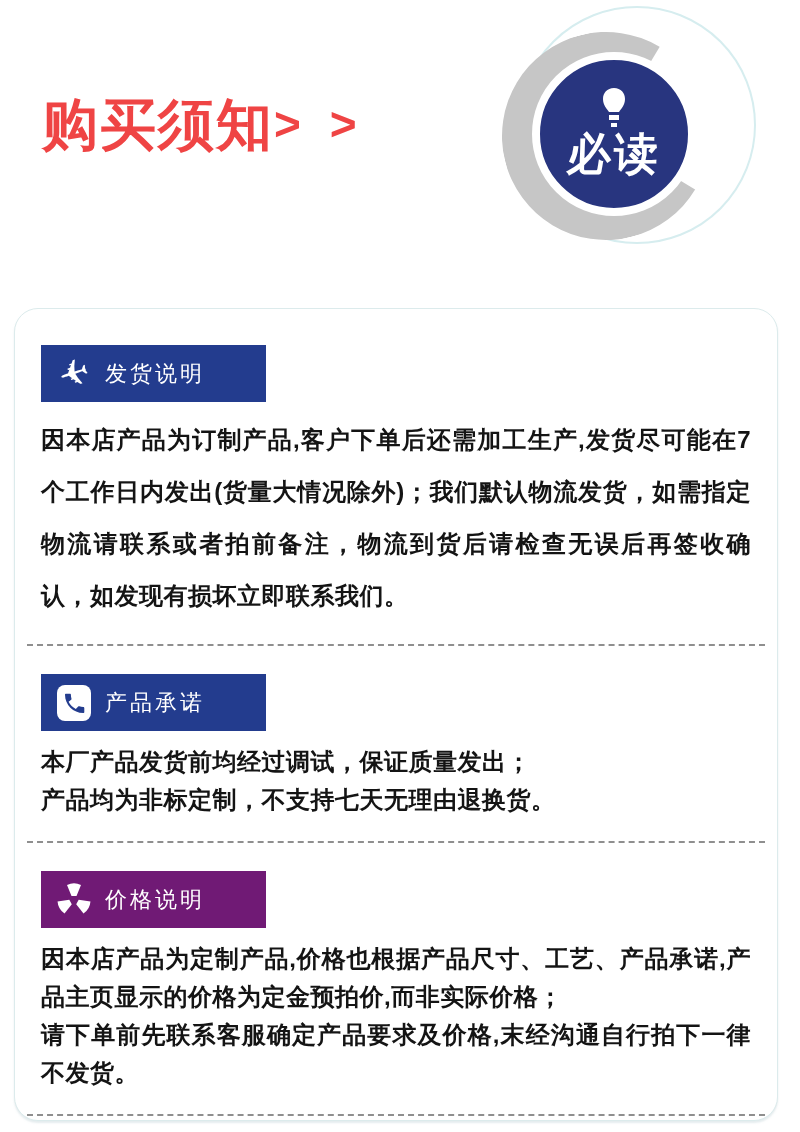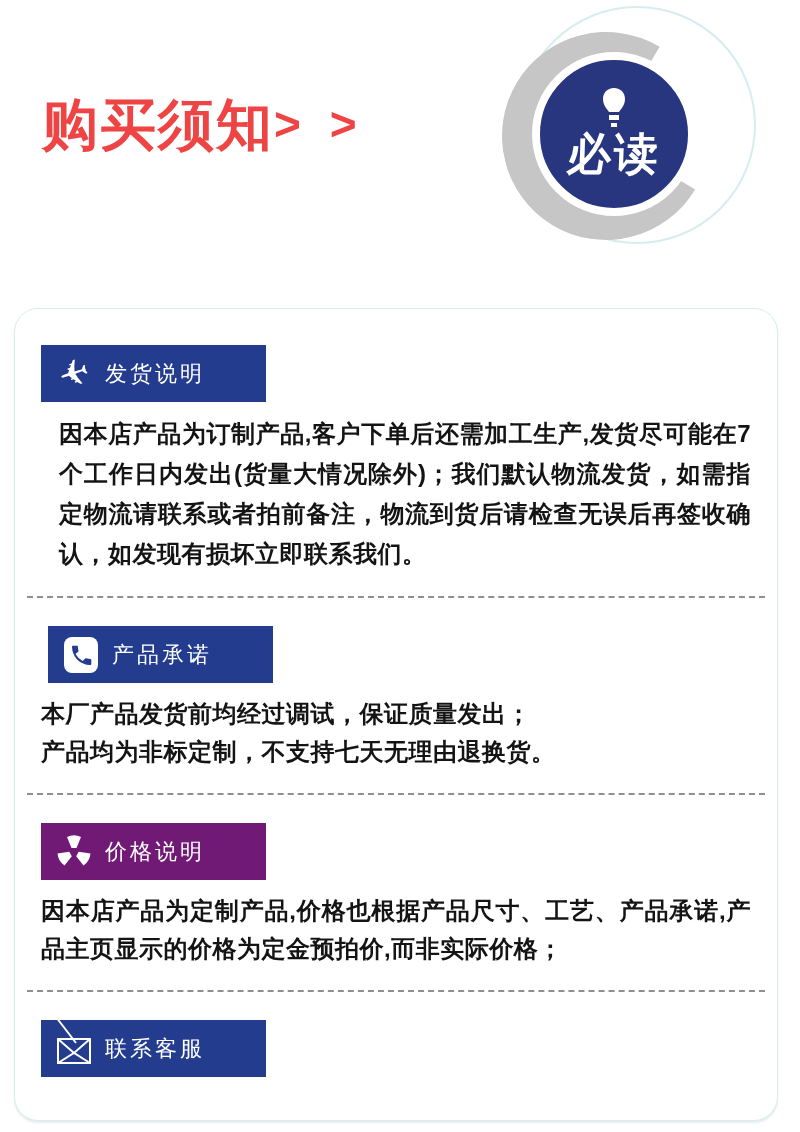--- a/index.html
+++ b/index.html
@@ -79,21 +79,21 @@
   .section-body p {
     font-size: 24px; font-weight: 600; color: #141414;
     line-height: 38px; letter-spacing: 0.5px;
     text-align: justify;
   }
   .divider {
     border: none; border-top: 2px dashed #8f8f8f;
     margin: 22px -14px 28px -14px; height: 0;
   }
 
-  .s1 .section-body p { line-height: 40px; margin-left: 18px; }
+  .s1 .section-body p { line-height: 52px; }
 </style>
 </head>
 <body>
 
 <div class="top-header">
   <div class="page-title"><span>购买须知</span><span class="arrows">&gt; &gt;</span></div>
 
   <div class="badge">
     <div class="thin-circle"></div>
     <div class="gray-arc" style="border-color: rgb(198, 198, 198) transparent rgb(198, 198, 198) rgb(198, 198, 198);"></div>
@@ -117,21 +117,21 @@
       </span>
       <span class="section-title">发货说明</span>
     </div>
     <div class="section-body">
       <p>因本店产品为订制产品,客户下单后还需加工生产,发货尽可能在7个工作日内发出(货量大情况除外)；我们默认物流发货，如需指定物流请联系或者拍前备注，物流到货后请检查无误后再签收确认，如发现有损坏立即联系我们。</p>
     </div>
     <hr class="divider" style="border-top-color: rgb(143, 143, 143);">
   </div>
 
   <div class="section s2">
-    <div class="section-header" style="background: rgb(35, 60, 142); margin-left: 7px;">
+    <div class="section-header" style="background: rgb(35, 60, 142);">
       <span class="icon-wrap">
         <span class="phone-box">
           <svg width="24" height="24" viewBox="0 0 24 24">
             <path fill="#233c8e" d="M6.6 10.8c1.6 3.1 4.1 5.6 7.2 7.2l2.4-2.4c.3-.3.8-.4 1.1-.3 1.2.4 2.6.6 4 .6.6 0 1 .5 1 1V21c0 .6-.4 1-1 1C11.3 22 3 13.7 3 3.7c0-.6.4-1 1-1h3.9c.6 0 1 .4 1 1 0 1.4.2 2.7.6 4 .1.4 0 .8-.3 1.1l-2.6 2z"></path>
           </svg>
         </span>
       </span>
       <span class="section-title">产品承诺</span>
     </div>
     <div class="section-body">
@@ -149,20 +149,21 @@
             <path d="M-2.5,-4 L-7,-15 A16.5 16.5 0 0 1 7,-15 L2.5,-4 Z" transform="rotate(0)"></path>
             <path d="M-2.5,-4 L-7,-15 A16.5 16.5 0 0 1 7,-15 L2.5,-4 Z" transform="rotate(120)"></path>
             <path d="M-2.5,-4 L-7,-15 A16.5 16.5 0 0 1 7,-15 L2.5,-4 Z" transform="rotate(240)"></path>
           </g>
         </svg>
       </span>
       <span class="section-title">价格说明</span>
     </div>
     <div class="section-body">
       <p>因本店产品为定制产品,价格也根据产品尺寸、工艺、产品承诺,产品主页显示的价格为定金预拍价,而非实际价格；</p>
+      <p>请下单前先联系客服确定产品要求及价格,末经沟通自行拍下一律不发货。</p>
     </div>
     <hr class="divider" style="border-top-color: rgb(143, 143, 143);">
   </div>
 
   <div class="section s4">
     <div class="section-header" style="background: rgb(35, 60, 142);">
       <span class="icon-wrap">
         <svg width="44" height="56" viewBox="0 0 44 56" style="overflow:visible; margin-top:-16px;">
           <g fill="none" stroke="#ffffff" stroke-width="2">
             <rect x="6" y="26" width="32" height="24"></rect>

